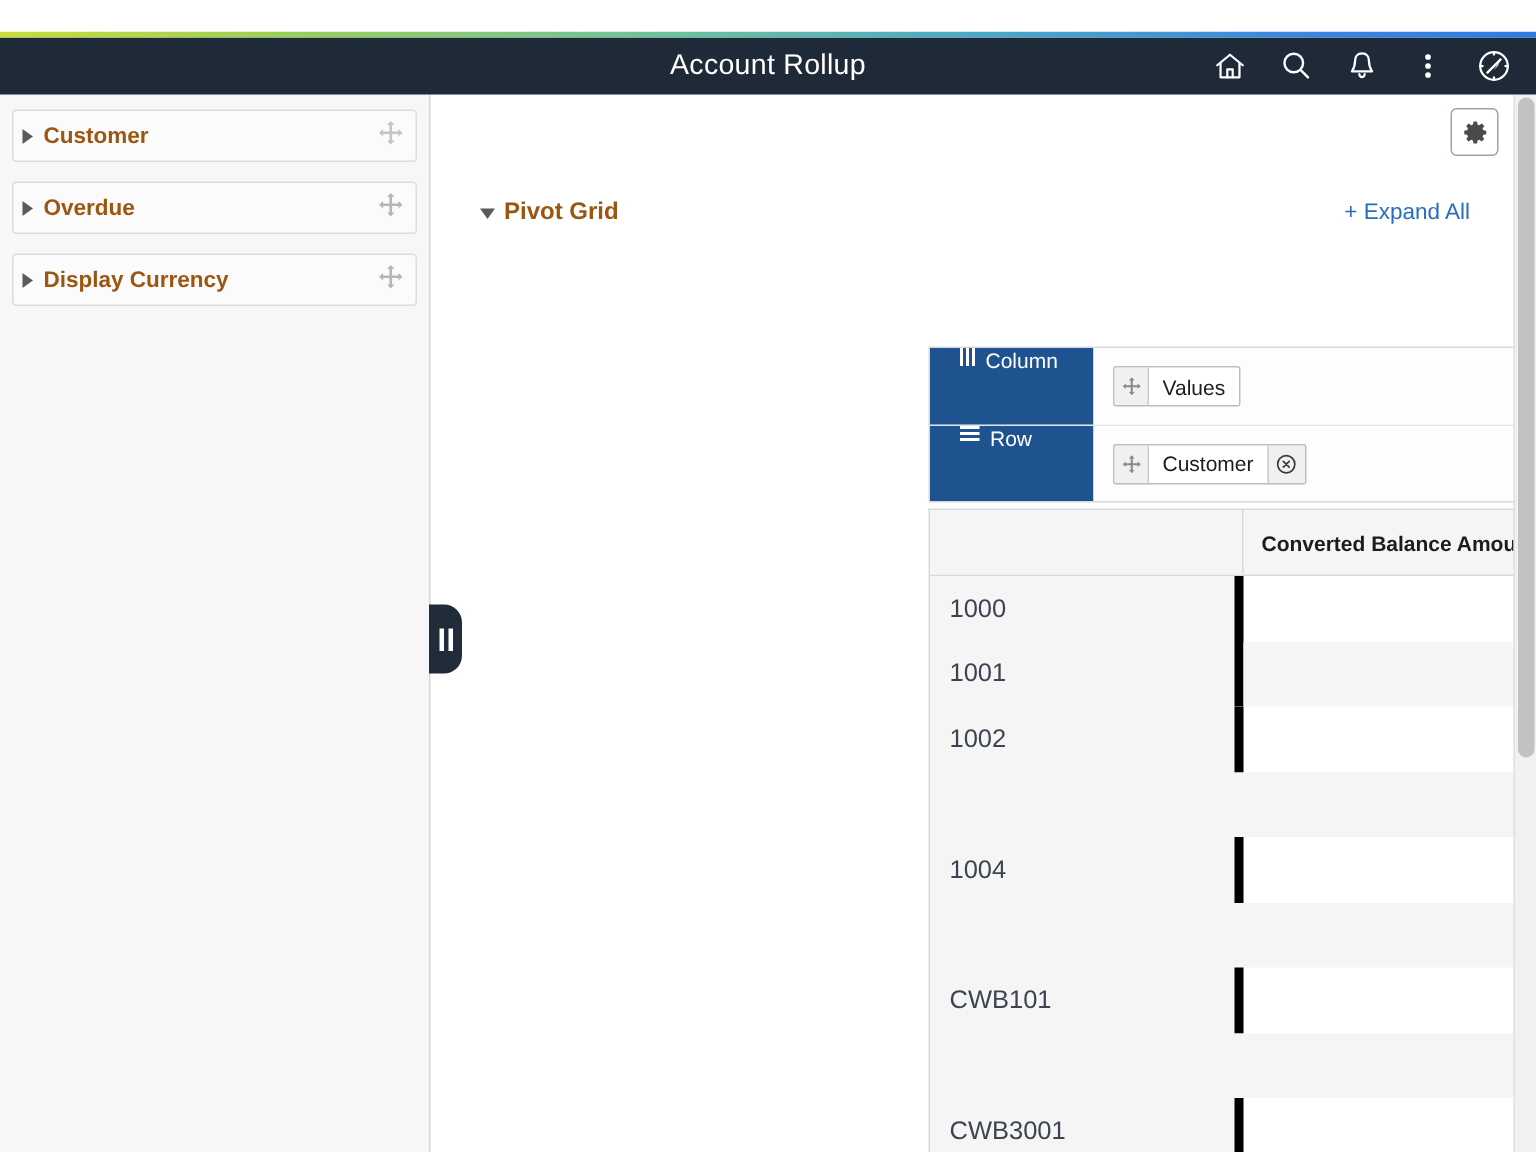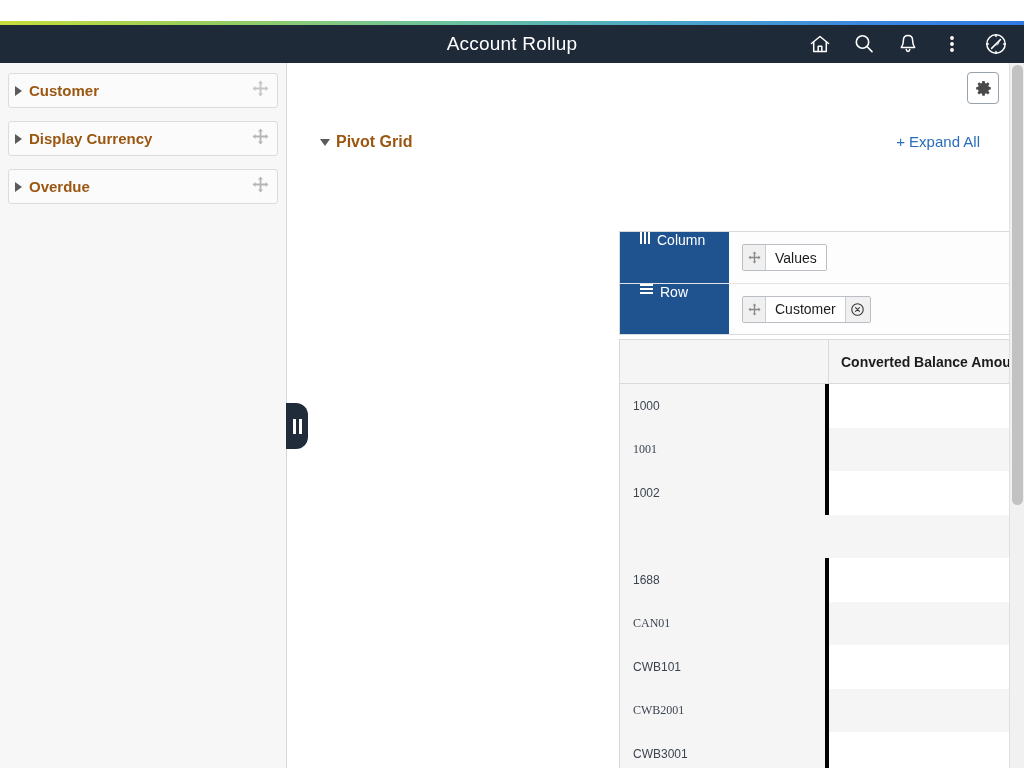--- a/index.html
+++ b/index.html
@@ -166,30 +166,30 @@
     background: #ffffff; overflow: hidden;
   }
   .pv-head { display: flex; height: 44px; border-bottom: 1px solid #d7dadd; background: #f5f5f5; }
   .pv-head .c1 { width: 209px; flex: none; border-right: 1px solid #d7dadd; background: #f5f5f5; }
   .pv-head .c2 { flex: 1; display: flex; align-items: center; padding-left: 12px;
                  font-weight: bold; font-size: 14px; color: #1c1c1c; }
   .pv-body { }
   .pv-row { display: flex; height: 43.5px; }
   .pv-row .c1 {
     width: 209px; flex: none; background: #f5f5f5;
-    border-right: 4px solid #000000;
+    border-right: 6px solid #000000;
     display: flex; align-items: center; padding-left: 13px;
-    font-size: 12px; color: #3c4450;
+    font-size: 17px; color: #3c4450;
   }
   .pv-row .c2 {
     flex: 1; display: flex; align-items: flex-start; justify-content: flex-end;
     padding: 5px 13px 0 0; font-size: 14px; color: #2a6ebb;
   }
   .pv-row.alt .c2 { background: #f5f5f5; }
-  .pv-row.alt .c1 { background: #f5f5f5; font-family: Liberation Serif, serif; }
+  .pv-row.alt .c1 { background: #f5f5f5; }
 
   
   .page-sb {
     position: absolute; right: 0; top: 42px; width: 15px; height: 726px;
     background: #f1f1f1; border-left: 1px solid #e0e0e0; z-index: 22;
   }
   .page-sb .thumb {
     position: absolute; left: 2px; top: 2px; width: 11px; height: 440px;
     background: #c2c2c2; border-radius: 6px;
   }
@@ -258,31 +258,31 @@
       <span class="filter-label">Customer</span>
       <span class="movegrip">
         <svg width="17" height="17" viewBox="0 0 17 17" fill="#9a9a9a">
           <path d="M8.5 0.6 L11 3.4 H9.4 V7.6 H13.6 V6 L16.4 8.5 L13.6 11 V9.4 H9.4 V13.6 H11 L8.5 16.4 L6 13.6 H7.6 V9.4 H3.4 V11 L0.6 8.5 L3.4 6 V7.6 H7.6 V3.4 H6 Z"></path>
         </svg>
       </span>
     </div>
 
     <div class="filter-card">
       <span class="tri"></span>
-      <span class="filter-label">Display Currency</span>
+      <span class="filter-label">Overdue</span>
       <span class="movegrip">
         <svg width="17" height="17" viewBox="0 0 17 17" fill="#7d7d7d">
           <path d="M8.5 0.6 L11 3.4 H9.4 V7.6 H13.6 V6 L16.4 8.5 L13.6 11 V9.4 H9.4 V13.6 H11 L8.5 16.4 L6 13.6 H7.6 V9.4 H3.4 V11 L0.6 8.5 L3.4 6 V7.6 H7.6 V3.4 H6 Z"></path>
         </svg>
       </span>
     </div>
 
     <div class="filter-card">
       <span class="tri"></span>
-      <span class="filter-label">Overdue</span>
+      <span class="filter-label">Display Currency</span>
       <span class="movegrip">
         <svg width="17" height="17" viewBox="0 0 17 17" fill="#7d7d7d">
           <path d="M8.5 0.6 L11 3.4 H9.4 V7.6 H13.6 V6 L16.4 8.5 L13.6 11 V9.4 H9.4 V13.6 H11 L8.5 16.4 L6 13.6 H7.6 V9.4 H3.4 V11 L0.6 8.5 L3.4 6 V7.6 H7.6 V3.4 H6 Z"></path>
         </svg>
       </span>
     </div>
 
   </div>
 
   <div class="collapse-tab">
@@ -375,33 +375,31 @@
             <div class="c2" style="color: rgb(42, 110, 187);">759,978.08</div>
           </div>
           <div class="pv-row">
             <div class="c1">1002</div>
             <div class="c2" style="color: rgb(42, 110, 187);">323,954.63</div>
           </div>
           <div class="pv-row alt">
             <div class="c2" style="color: rgb(42, 110, 187);">109,585.20</div>
           </div>
           <div class="pv-row">
-            <div class="c1">1688</div>
+            <div class="c1">1004</div>
             <div class="c2" style="color: rgb(42, 110, 187);">980,955.28</div>
           </div>
           <div class="pv-row alt">
-            <div class="c1">CAN01</div>
             <div class="c2" style="color: rgb(42, 110, 187);">1,533,968.88</div>
           </div>
           <div class="pv-row">
             <div class="c1">CWB101</div>
             <div class="c2" style="color: rgb(42, 110, 187);">128,810.96</div>
           </div>
           <div class="pv-row alt">
-            <div class="c1">CWB2001</div>
             <div class="c2" style="color: rgb(42, 110, 187);">-1,591.14</div>
           </div>
           <div class="pv-row">
             <div class="c1">CWB3001</div>
             <div class="c2" style="color: rgb(42, 110, 187);">9,010.59</div>
           </div>
           <div class="pv-row alt">
             <div class="c1">CWBUSD1001</div>
             <div class="c2" style="color: rgb(42, 110, 187);">7,824.54</div>
           </div>

